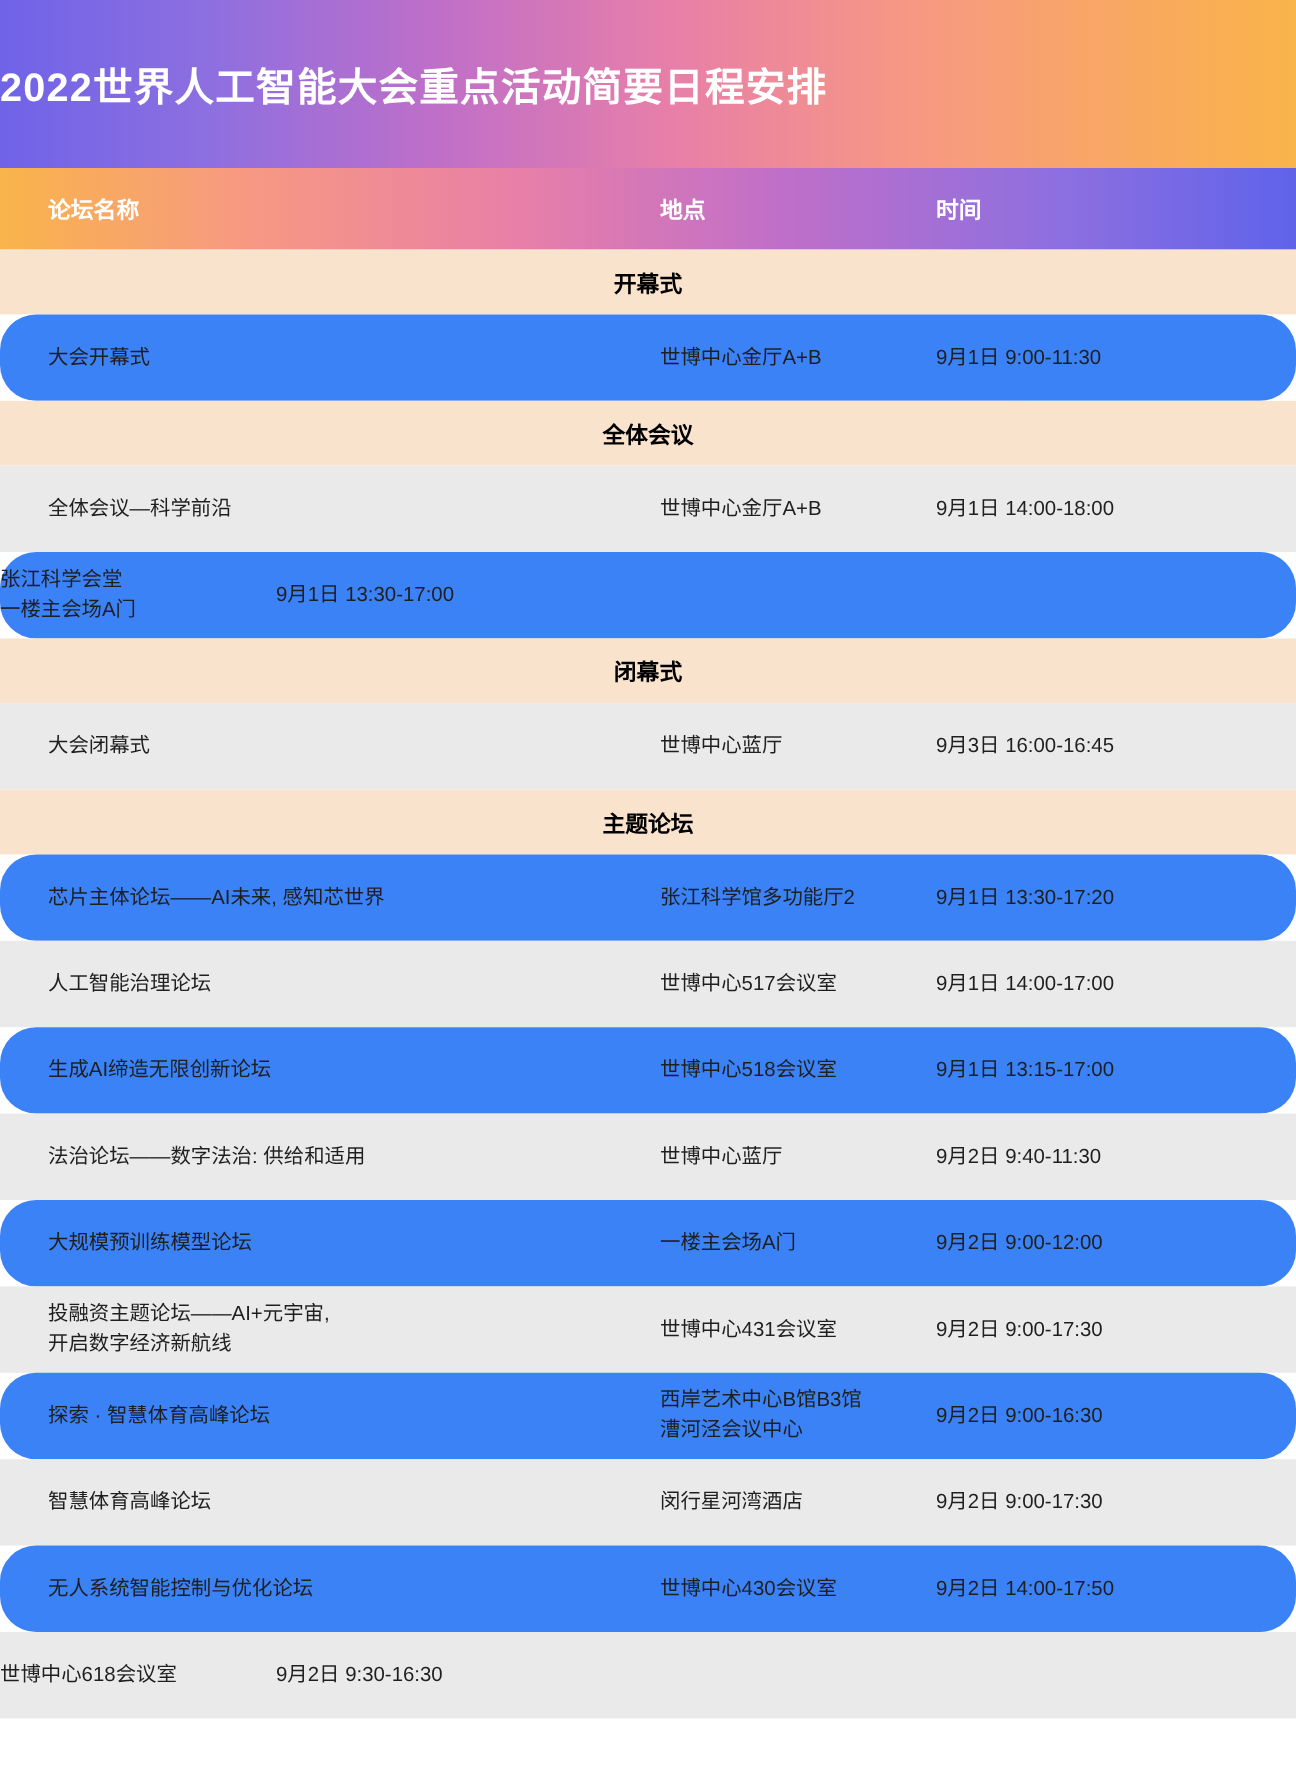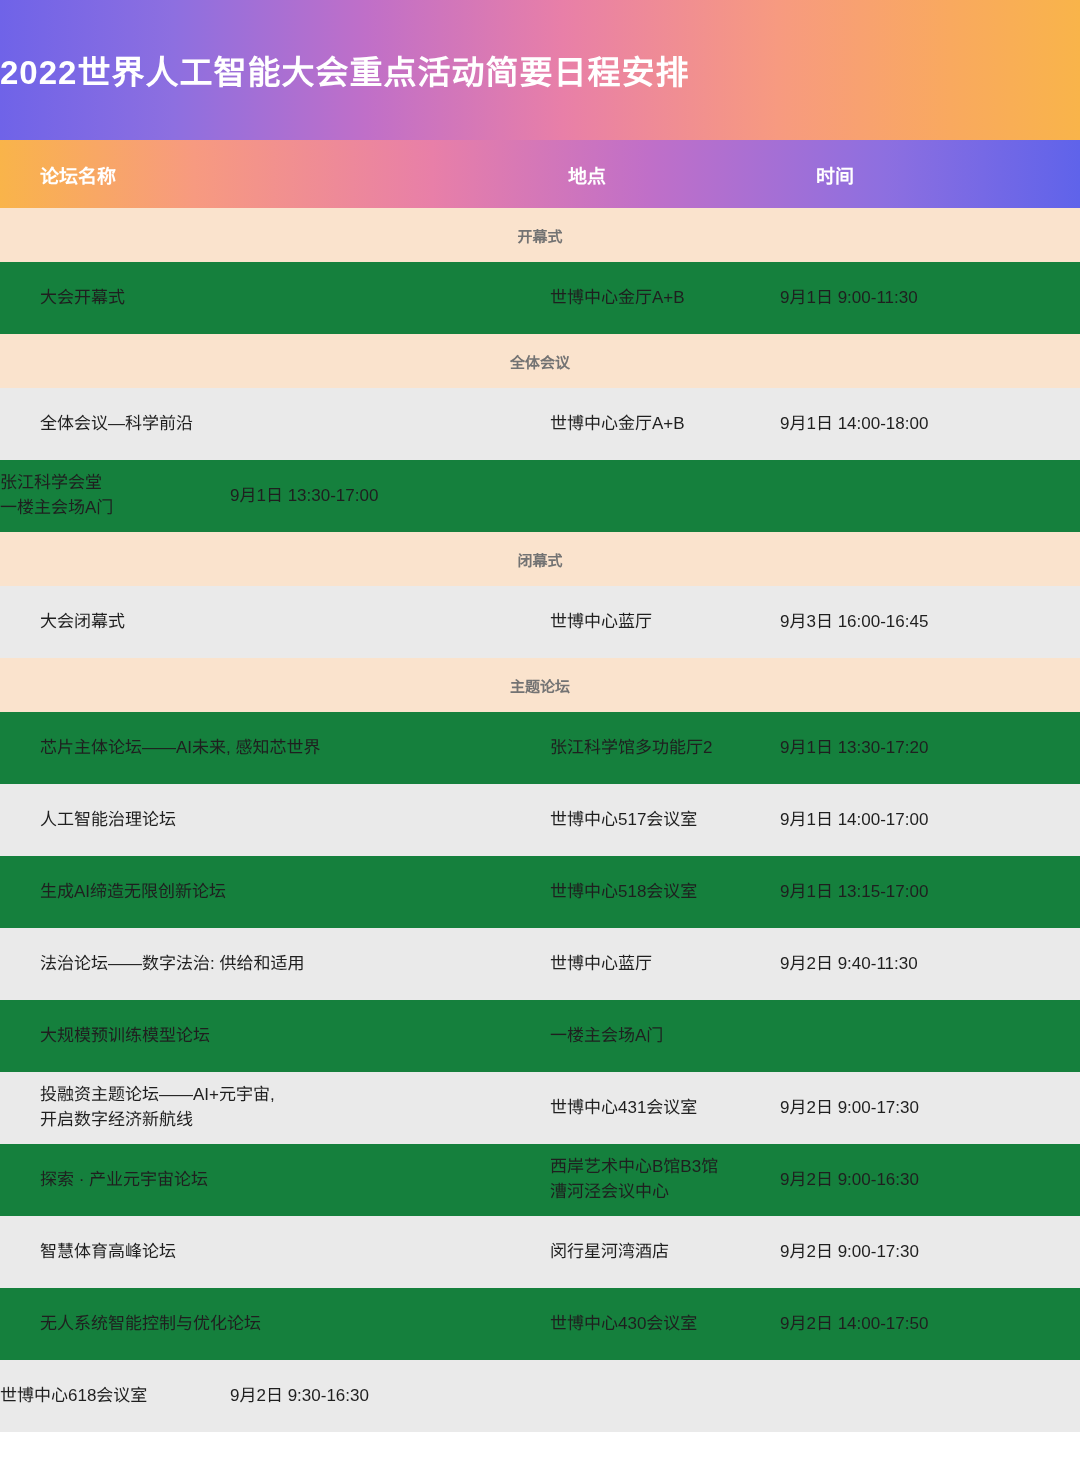--- a/index.html
+++ b/index.html
@@ -33,55 +33,54 @@
   }
   
   .col-header {
     height: 68px;
     background: linear-gradient(90deg, #f9b44a 0%, #f79a80 18%, #e87fa8 40%, #c06fc8 60%, #8d6fe0 82%, #5f63ea 100%);
     display: flex;
     align-items: center;
     color: #ffffff;
     font-size: 19px;
     font-weight: bold;
-    gap: 18px;
   }
   .c1 { width: 550px; padding-left: 40px; box-sizing: border-box; }
   .c2 { width: 230px; }
   .c3 { width: 260px; }
 
   
   .section-row {
     height: 54px;
     background: #fae3cd;
     display: flex;
     align-items: center;
     justify-content: center;
   }
   .section-row .section-label {
-    font-size: 15px;
+    font-size: 19px;
     font-weight: bold;
-    color: #737373;
+    color: #000000;
     text-align: center;
     width: 1080px;
     padding-right: 0px;
     box-sizing: border-box;
   }
   
   .section-row .section-label { padding-right: 0; }
 
   
   .row {
     display: flex;
     align-items: center;
     min-height: 72px;
     font-size: 17px;
     color: #1f1f1f;
   }
-  .row.white { background: #15803d; }
+  .row.white { background: #3b82f6; border-radius: 30px; }
   .row.gray  { background: #eaeaea; }
   .row .c1 { padding-left: 40px; line-height: 1.45; }
   .row .c2 { line-height: 1.45; }
   .row .c3 { line-height: 1.45; }
   .nowrap-lines { white-space: pre-line; }
 </style>
 </head>
 <body>
 
 <div class="page">
@@ -145,29 +144,30 @@
         <div class="c3 nowrap-lines">9月1日 13:15-17:00</div>
       </div>
       <div class="row gray">
         <div class="c1 nowrap-lines">法治论坛——数字法治: 供给和适用</div>
         <div class="c2 nowrap-lines">世博中心蓝厅</div>
         <div class="c3 nowrap-lines">9月2日 9:40-11:30</div>
       </div>
       <div class="row white">
         <div class="c1 nowrap-lines">大规模预训练模型论坛</div>
         <div class="c2 nowrap-lines">一楼主会场A门</div>
+        <div class="c3 nowrap-lines">9月2日 9:00-12:00</div>
       </div>
       <div class="row gray">
         <div class="c1 nowrap-lines">投融资主题论坛——AI+元宇宙,
 开启数字经济新航线</div>
         <div class="c2 nowrap-lines">世博中心431会议室</div>
         <div class="c3 nowrap-lines">9月2日 9:00-17:30</div>
       </div>
       <div class="row white">
-        <div class="c1 nowrap-lines">探索 · 产业元宇宙论坛</div>
+        <div class="c1 nowrap-lines">探索 · 智慧体育高峰论坛</div>
         <div class="c2 nowrap-lines">西岸艺术中心B馆B3馆
 漕河泾会议中心</div>
         <div class="c3 nowrap-lines">9月2日 9:00-16:30</div>
       </div>
       <div class="row gray">
         <div class="c1 nowrap-lines">智慧体育高峰论坛</div>
         <div class="c2 nowrap-lines">闵行星河湾酒店</div>
         <div class="c3 nowrap-lines">9月2日 9:00-17:30</div>
       </div>
       <div class="row white">

